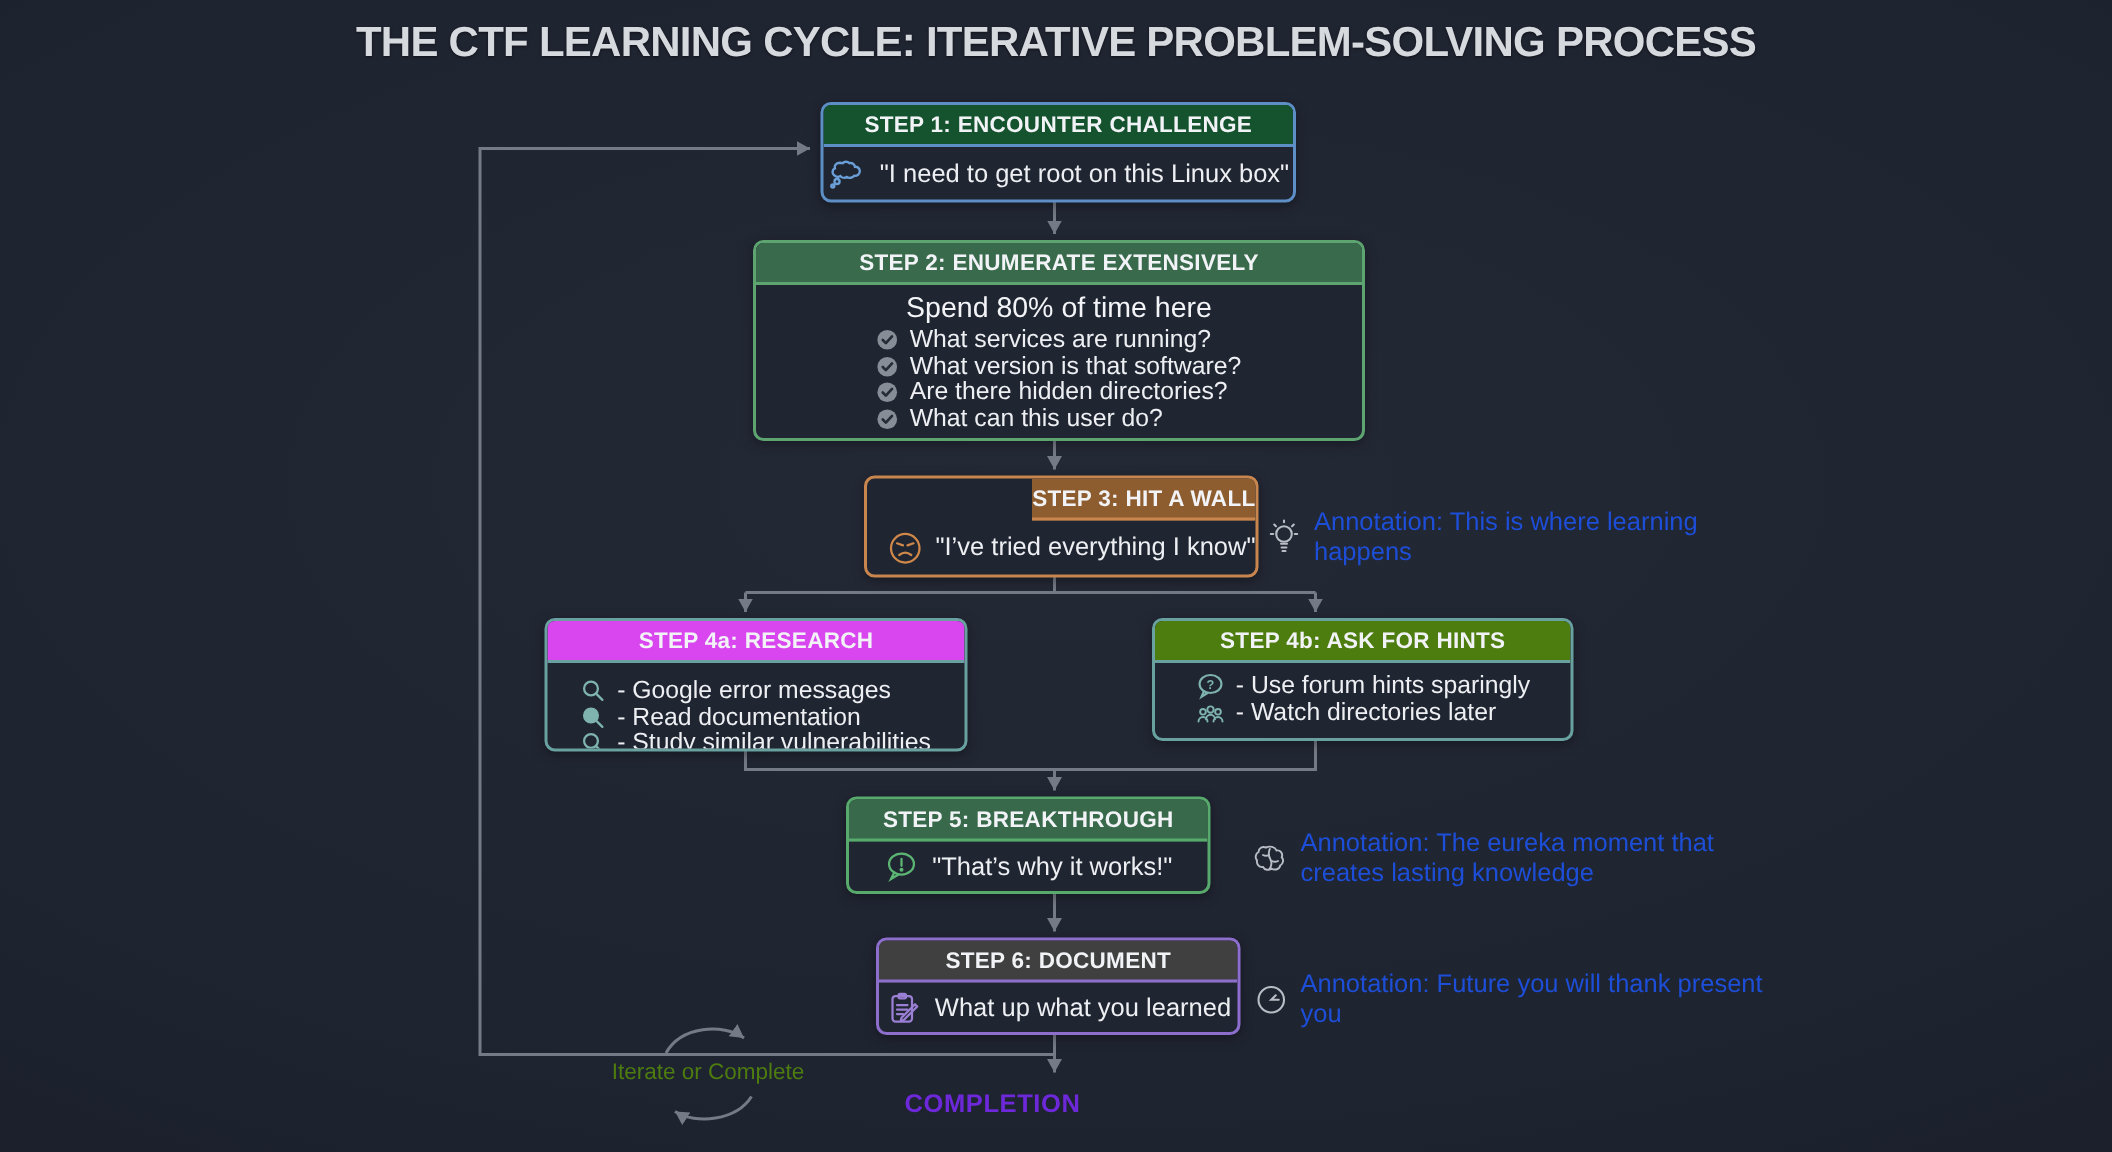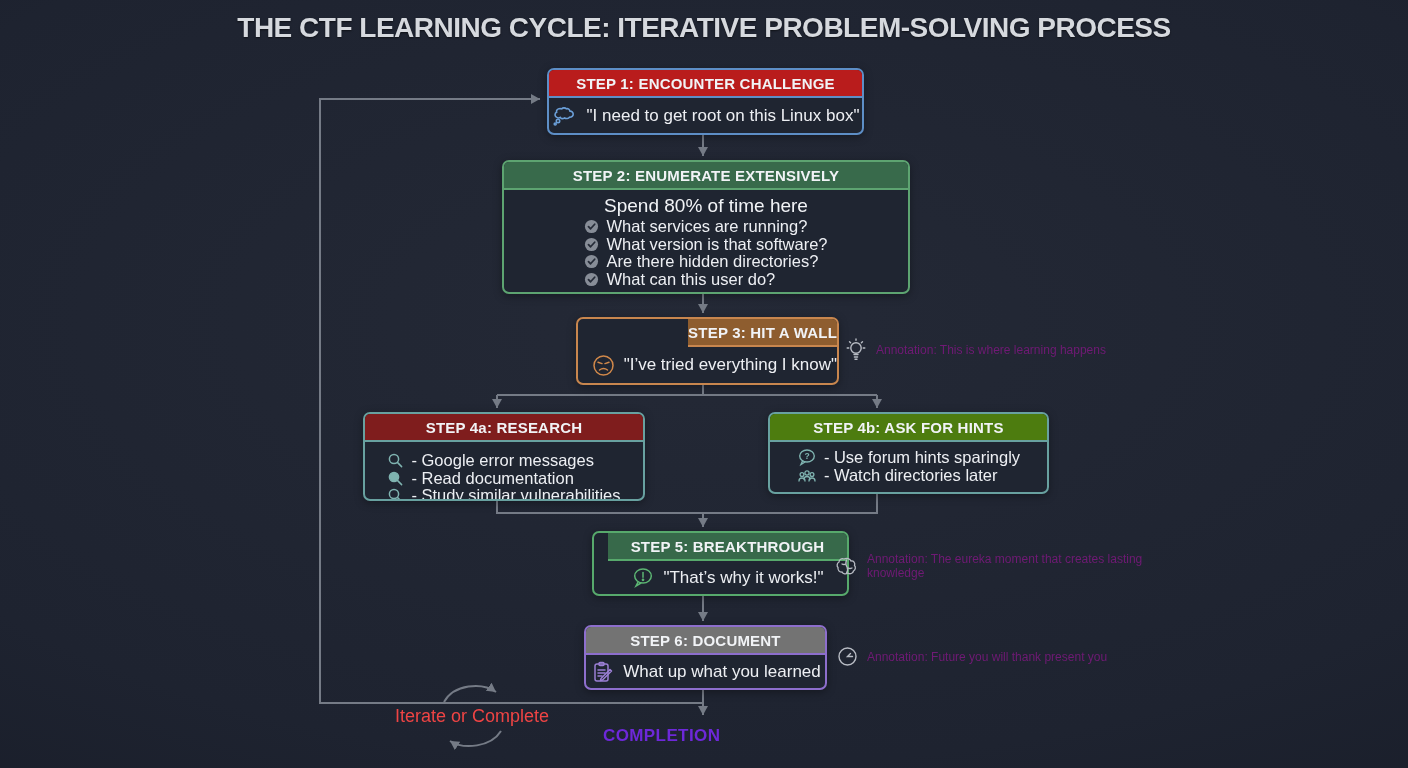--- a/index.html
+++ b/index.html
@@ -29,43 +29,43 @@
     flex:1;display:flex;align-items:center;justify-content:center;gap:9px;
     font-size:17px;color:#edeff3;
   }
   .step .bd.col{flex-direction:column;gap:0;justify-content:flex-start;padding-top:3px;}
   .subtitle{font-size:19px;font-weight:normal;color:#f2f4f7;line-height:25px;}
   .rows{display:flex;flex-direction:column;align-items:flex-start;}
   .row{display:flex;align-items:center;gap:7px;line-height:17.5px;font-size:16.5px;color:#edeff3;}
   .icon{display:inline-flex;flex:0 0 auto;}
   
   .s1{left:547px;top:68px;width:313px;height:63px;border-color:#5d8ec6;}
-  .s1 .hd{background:#b91c1c;border-color:#5d8ec6;text-align:center;}
+  .s1 .hd{background:#14532d;border-color:#5d8ec6;text-align:center;}
   .s2{left:502px;top:160px;width:404px;height:130px;border-color:#5da471;}
   .s2 .hd{background:#386a4b;border-color:#5da471;}
   .s3{left:576px;top:317px;width:259px;height:64px;border-color:#c8864e;align-items:flex-end;}
   .s3 .hd{background:#8e5d2f;border-color:#c8864e;}
   .s4a{left:363px;top:412px;width:278px;height:85px;border-color:#68a1a0;}
-  .s4a .hd{background:#7f1d1d;border-color:#68a1a0;}
+  .s4a .hd{background:#d946ef;border-color:#68a1a0;}
   .s4b{left:768px;top:412px;width:277px;height:78px;border-color:#68a1a0;}
   .s4b .hd{background:#4d7c0f;border-color:#68a1a0;}
-  .s5{left:592px;top:531px;width:239px;height:61px;border-color:#57a96c;padding-left:14px;}
+  .s5{left:564px;top:531px;width:239px;height:61px;border-color:#57a96c;}
   .s5 .hd{background:#37694a;border-color:#57a96c;}
   .s6{left:584px;top:625px;width:239px;height:61px;border-color:#8d6ecd;}
-  .s6 .hd{background:#737373;border-color:#8d6ecd;}
+  .s6 .hd{background:#404040;border-color:#8d6ecd;}
   .annotation{
     position:absolute;z-index:2;display:flex;align-items:center;gap:9px;
-    font-size:12px;color:#701a75;
+    font-size:17px;color:#1d4ed8;
   }
   .a1{left:845px;top:338px;}
   .a2{left:835px;top:552px;}
   .a3{left:837px;top:646px;}
   .loop-label{
     position:absolute;left:377px;top:706px;width:190px;text-align:center;
-    font-size:18px;color:#ef4444;z-index:2;
+    font-size:15px;color:#4d7c0f;z-index:2;
   }
   .completion-label{
     position:absolute;left:603px;top:726px;width:200px;text-align:left;
     font-size:17px;font-weight:bold;color:#6d28d9;letter-spacing:.4px;z-index:2;
   }
 </style>
 </head>
 <body>
 
 <div class="canvas">

